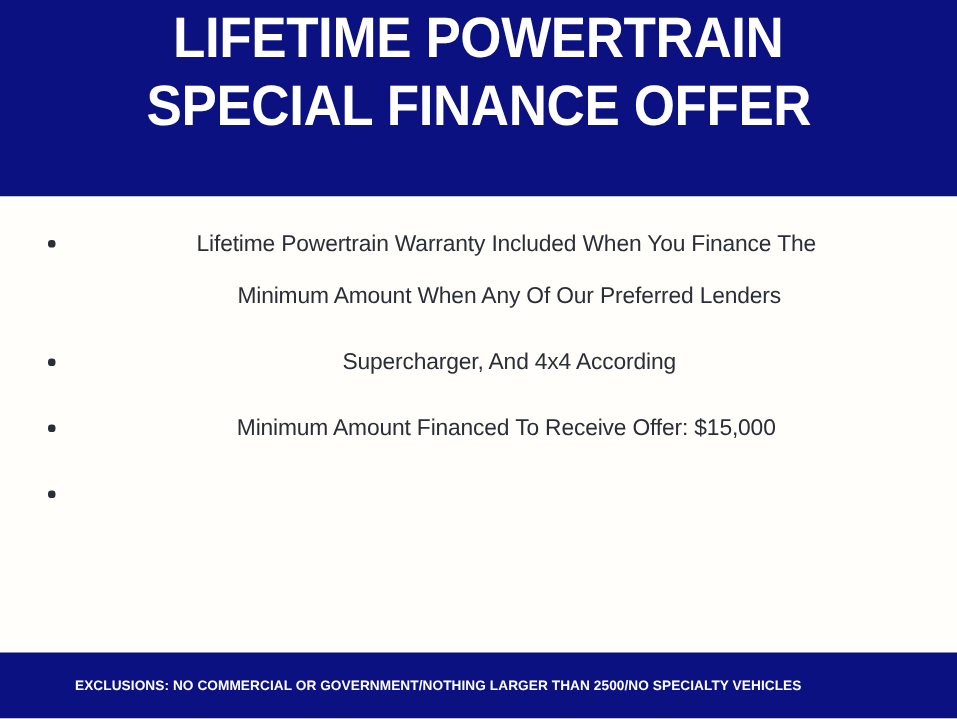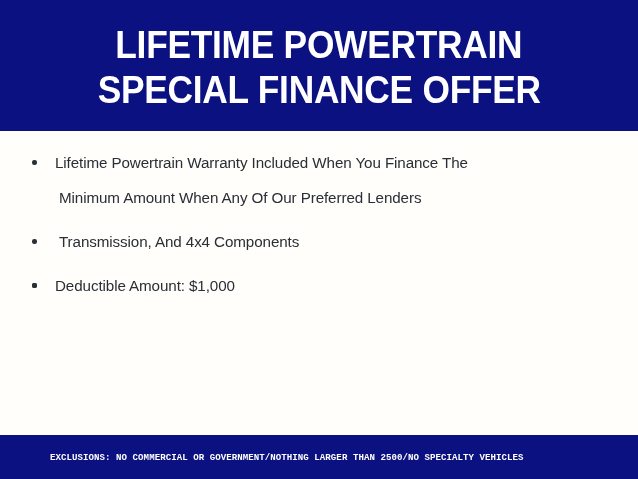--- a/index.html
+++ b/index.html
@@ -24,21 +24,20 @@
   }
 
   
   .header-banner {
     background: #0b1180;
     width: 100%;
     height: 131px;
     display: flex;
     flex-direction: column;
     align-items: center;
-    justify-content: center;
     padding-top: 4px;
     box-sizing: border-box;
   }
   .header-title-line {
     color: #ffffff;
     font-family: "Liberation Sans", sans-serif;
     font-weight: bold;
     font-size: 38px;
     line-height: 45px;
     letter-spacing: -0.3px;
@@ -51,20 +50,21 @@
   .body-area {
     flex: 1 1 auto;
     padding: 14px 18px 0 22px;
     box-sizing: border-box;
     background: #fffefa;
   }
   .bullet-list {
     list-style: none;
     margin: 0;
     padding: 0;
+    text-align: center;
   }
   .bullet-item {
     position: relative;
     padding-left: 33px;
     margin: 0 0 9px 0;
     color: #2a2e36;
     font-family: "Liberation Sans", sans-serif;
     font-size: 15.2px;
     line-height: 35px;
     letter-spacing: -0.1px;
@@ -88,21 +88,21 @@
     width: 100%;
     height: 44px;
     background: #0b1180;
     display: flex;
     align-items: center;
     box-sizing: border-box;
     padding-left: 50px;
   }
   .footer-text {
     color: #ffffff;
-    font-family: Liberation Mono, monospace;
+    font-family: Liberation Sans, sans-serif;
     font-weight: bold;
     font-size: 9.1px;
     letter-spacing: 0.05px;
     white-space: nowrap;
   }
 </style>
 </head>
 <body>
 
 <div class="slide">
@@ -116,31 +116,31 @@
     <ul class="bullet-list">
 
       <li class="bullet-item">
         <span class="dot"></span>
         <span>Lifetime Powertrain Warranty Included When You Finance The</span>
         <span class="line2">Minimum Amount When Any Of Our Preferred Lenders</span>
       </li>
 
       <li class="bullet-item">
         <span class="dot"></span>
-        <span class="line2">Transmission, And 4x4 Components</span>
+        <span class="line2">Supercharger, And 4x4 According</span>
       </li>
 
 
       <li class="bullet-item">
         <span class="dot"></span>
+        <span>Minimum Amount Financed To Receive Offer: $15,000</span>
       </li>
 
       <li class="bullet-item">
         <span class="dot"></span>
-        <span>Deductible Amount: $1,000</span>
       </li>
 
 
     </ul>
   </div>
 
   <div class="footer-banner">
     <span class="footer-text">EXCLUSIONS: NO COMMERCIAL OR GOVERNMENT/NOTHING LARGER THAN 2500/NO SPECIALTY VEHICLES</span>
   </div>
 

